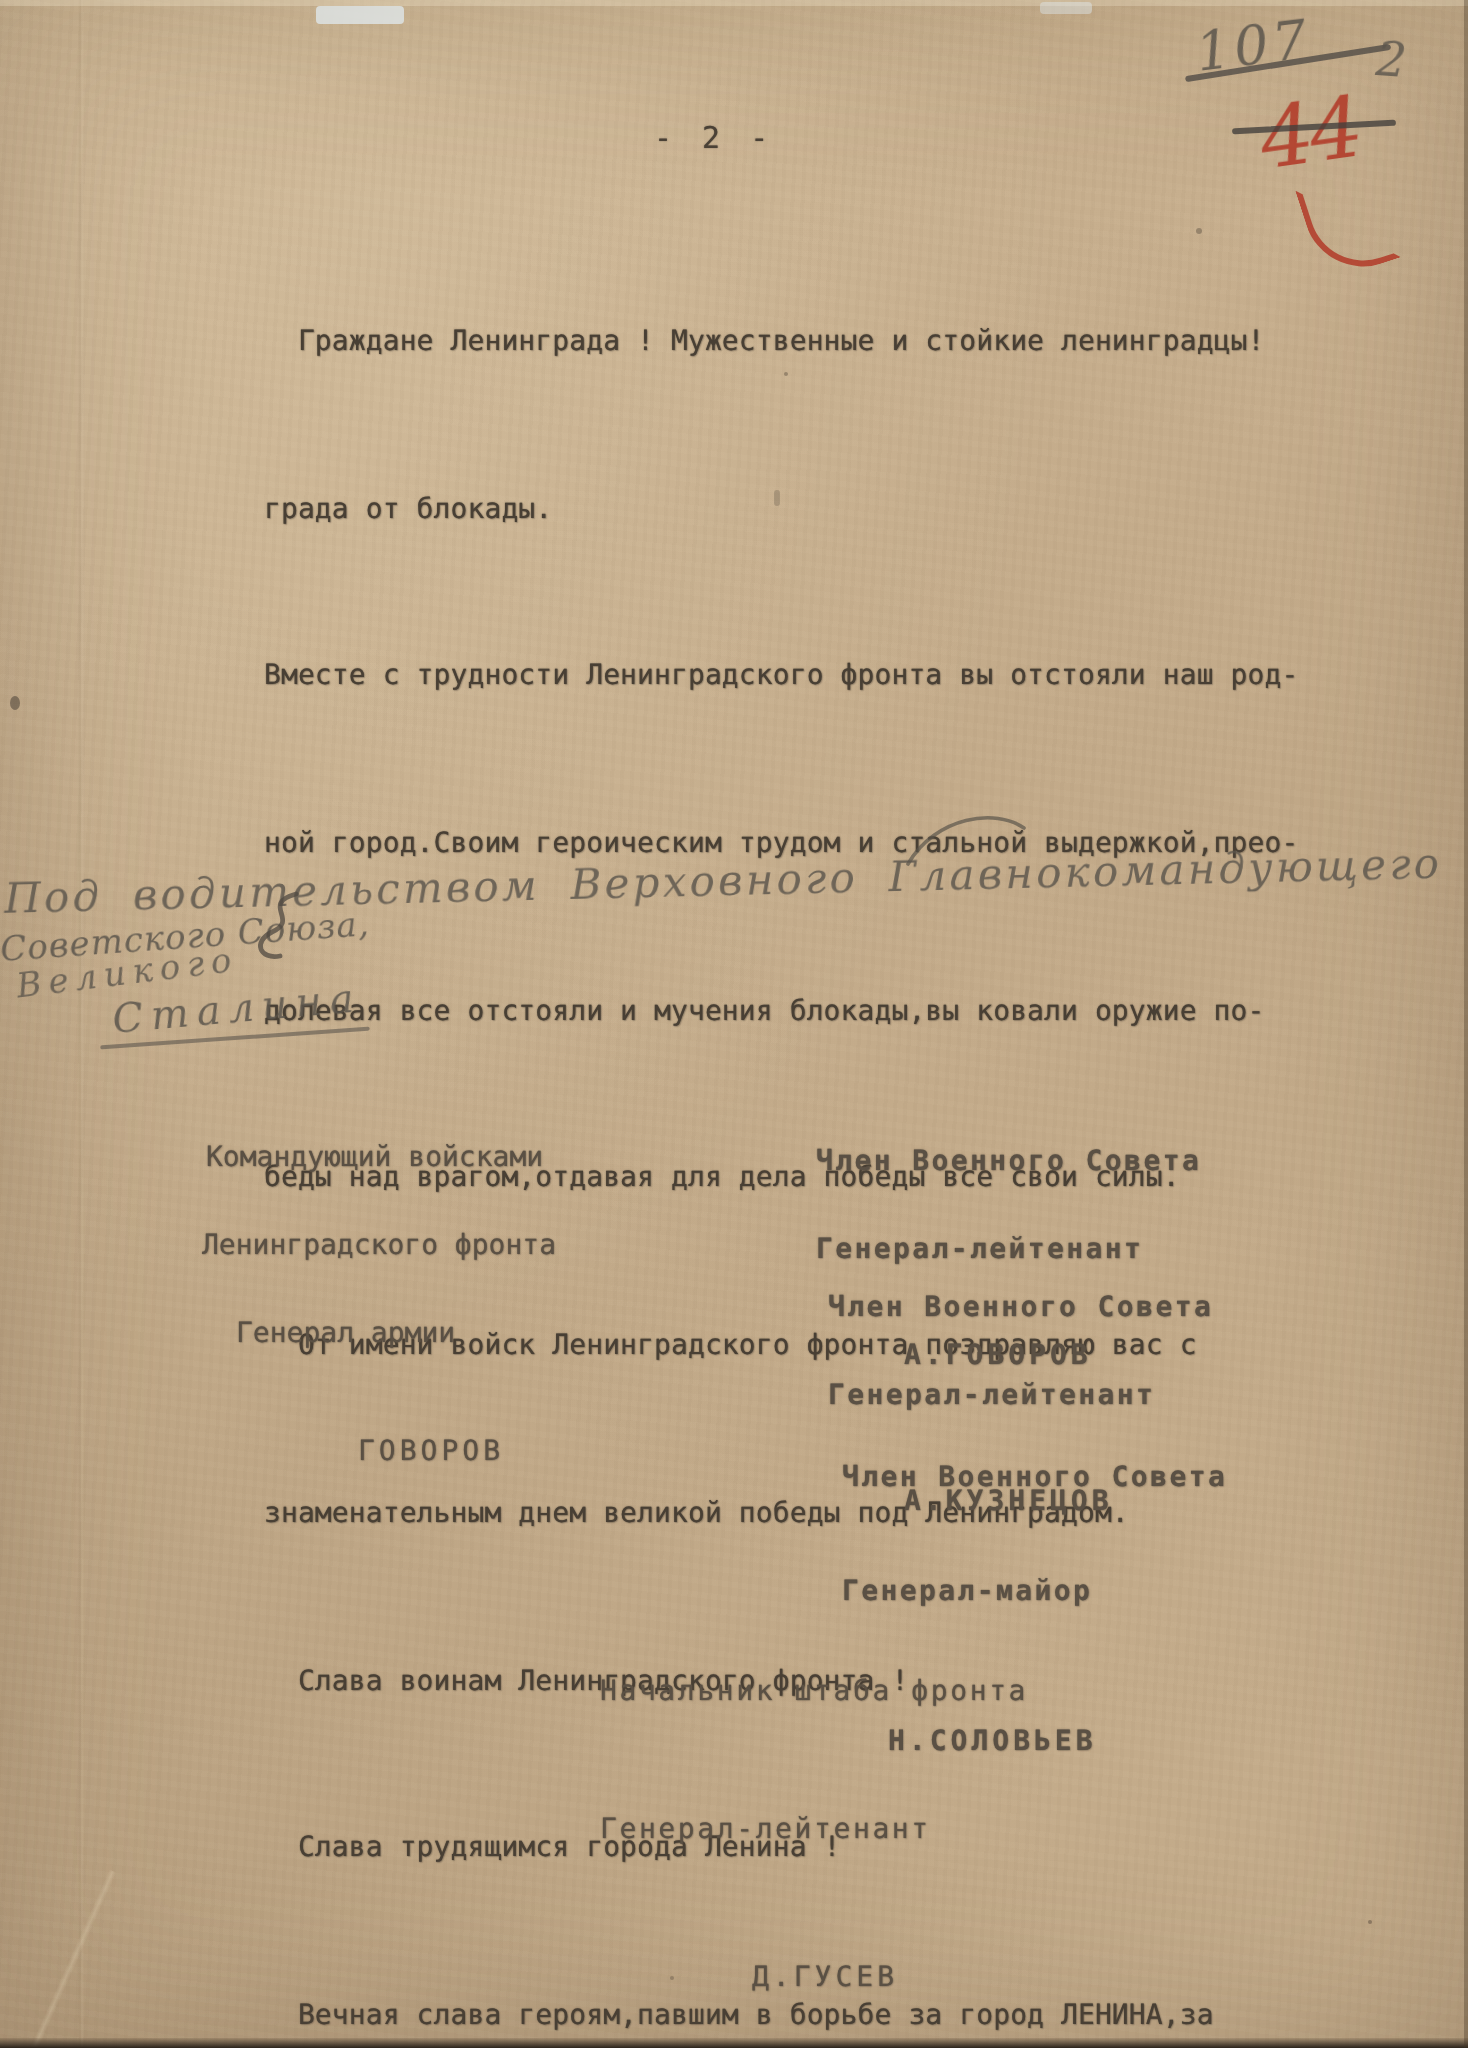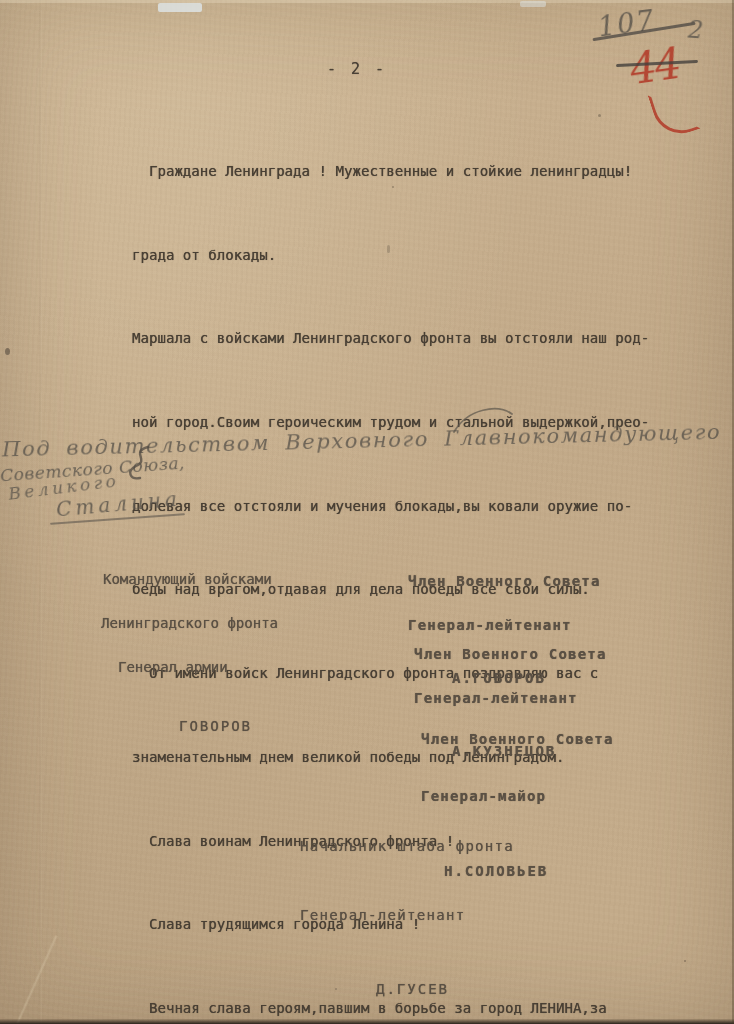--- a/index.html
+++ b/index.html
@@ -113,21 +113,21 @@
   <div class="hw hw-num2">2</div>
   <div class="hw hw-red44">44</div>
   <div class="red-tail"></div>
   <div class="strike-44"></div>
 
   <div class="page-num typed">- 2 -</div>
 
   <div class="body-block typed">
     <div>  Граждане Ленинграда ! Мужественные и стойкие ленинградцы!</div>
     <div>града от блокады.</div>
-    <div>Маршала с войсками Ленинградского фронта вы отстояли наш род-</div>
+    <div>Вместе с трудности Ленинградского фронта вы отстояли наш род-</div>
     <div>ной город.Своим героическим трудом и стальной выдержкой,прео-</div>
     <div>долевая все отстояли и мучения блокады,вы ковали оружие по-</div>
     <div>беды над врагом,отдавая для дела победы все свои силы.</div>
     <div>  От имени войск Ленинградского фронта поздравляю вас с</div>
     <div>знаменательным днем великой победы под Ленинградом.</div>
     <div>  Слава воинам Ленинградского фронта !</div>
     <div>  Слава трудящимся города Ленина !</div>
     <div>  Вечная слава героям,павшим в борьбе за город ЛЕНИНА,за</div>
     
     

